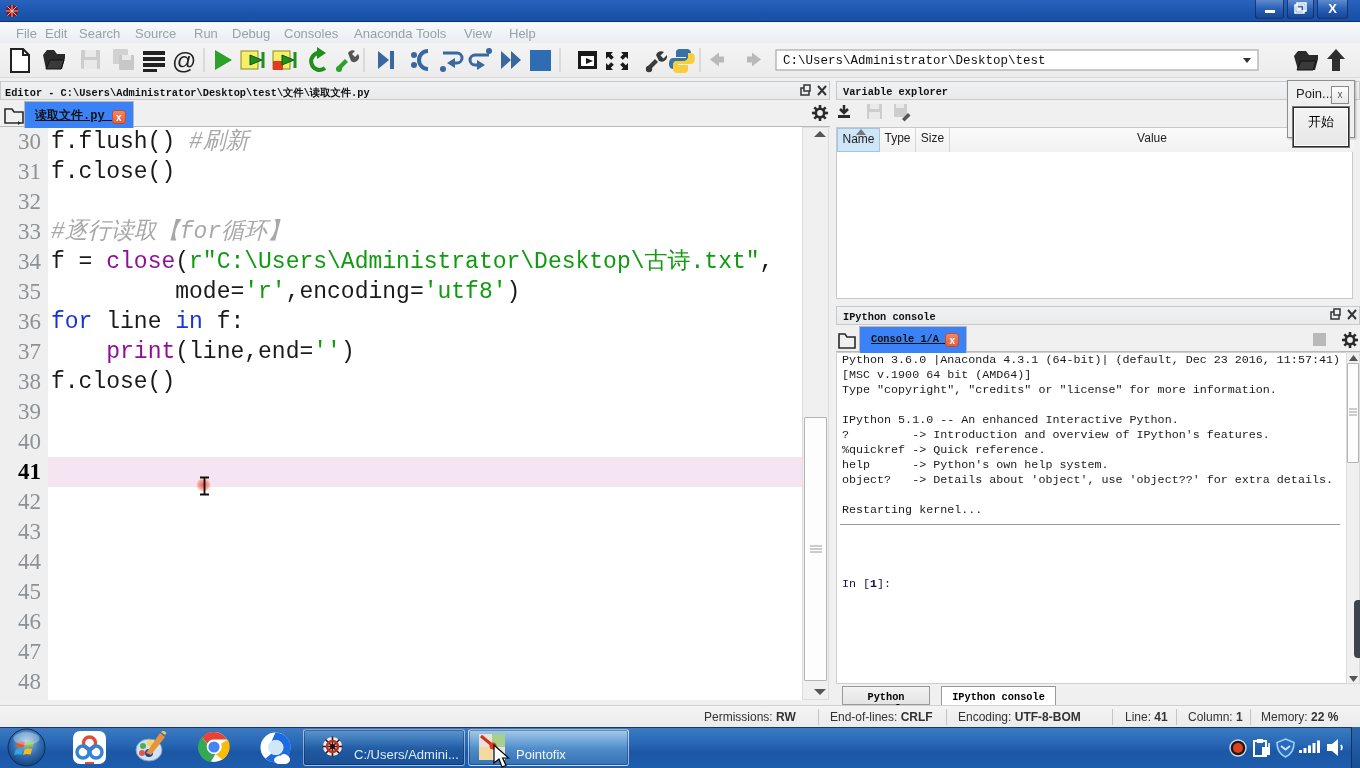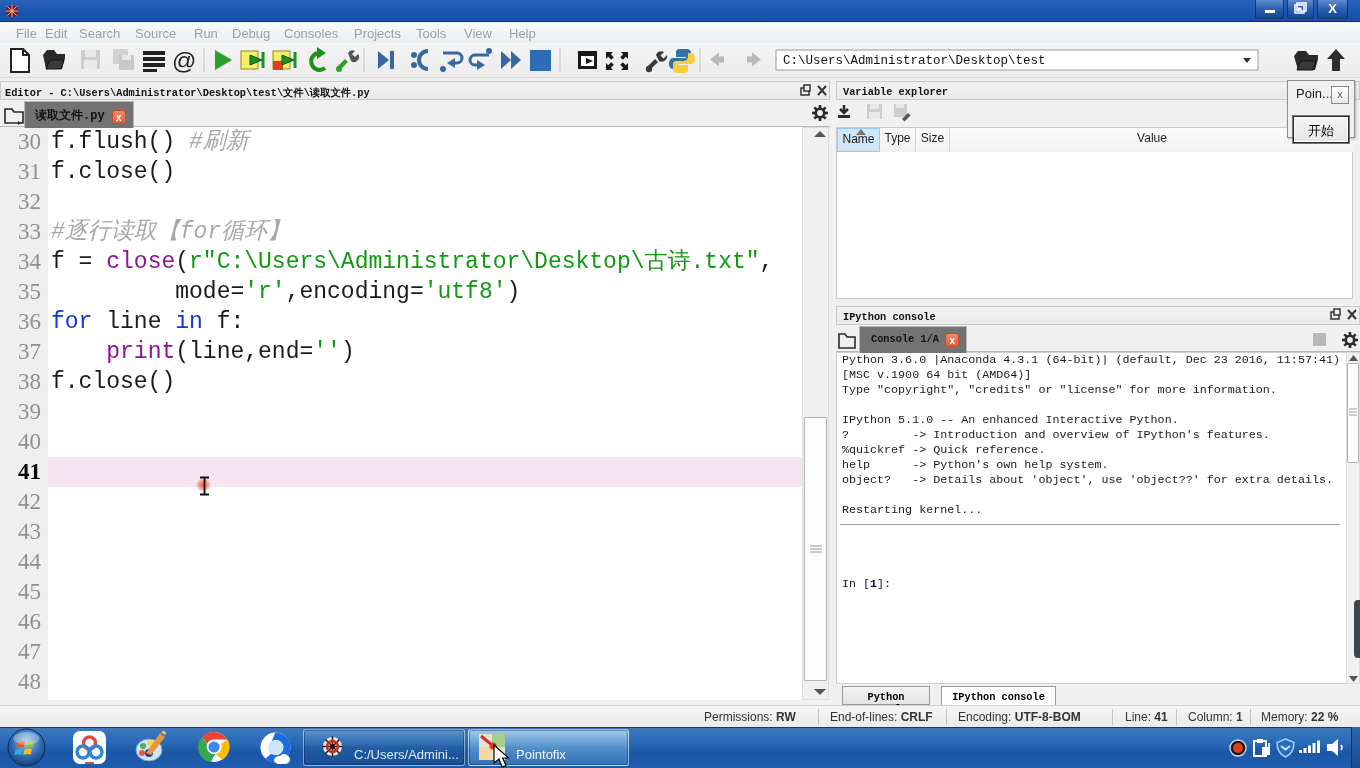--- a/index.html
+++ b/index.html
@@ -15,21 +15,21 @@
   background:linear-gradient(rgba(255,255,255,0.25),rgba(255,255,255,0.06) 45%,rgba(0,0,30,0.12));
   border-radius:0 0 3px 3px; color:#fff; text-align:center; }
 
 #menubar { left:0; top:23px; width:1360px; height:20px; background:linear-gradient(#f8fafc,#e9edf2); }
 #menubar span { position:absolute; color:#9aa0a8; font-size:13px; top:3px; }
 
 #toolbar { left:0; top:43px; width:1360px; height:35px; background:linear-gradient(#f4f4f4,#ececec); border-bottom:1px solid #d9d9d9; }
 
 .panehdr { background:linear-gradient(#f0f1f2,#e9eaec); border:1px solid #c9c9c9; font-family:"Liberation Mono",monospace; font-size:10.3px; font-weight:bold; color:#111; }
 .tabrow { background:#f0f0f0; }
-.tab { background:#737373; border:1px solid #b8b8b8; border-bottom:none; font-family:"Liberation Mono",monospace; font-size:12px; font-weight:bold; color:#111; }
+.tab { background:#3b82f6; border:1px solid #b8b8b8; border-bottom:none; font-family:"Liberation Mono",monospace; font-size:12px; font-weight:bold; color:#111;text-decoration:underline; }
 .closex { display:inline-block; width:14px; height:14px; background:linear-gradient(#f0886a,#e35f3f); border:1px solid #c04c2e; border-radius:3px; color:#fff; font-size:10px; line-height:13px; text-align:center; font-family:"Liberation Sans",sans-serif; font-weight:bold; vertical-align:-2px; }
 
 #edhdr { left:0; top:81px; width:830px; height:19px; padding:4px 0 0 4px; }
 #edtabrow { left:0; top:100px; width:830px; height:27px; border-bottom:1px solid #b8b8b8; }
 #edtab { left:24px; top:101px; width:110px; height:27px; padding:5px 0 0 10px; font-size:12px; z-index:2; }
 #edcode { left:0; top:127px; width:802px; height:573px; background:#ffffff; overflow:hidden;
   font-family:"Liberation Mono",monospace; font-size:23px; line-height:30px; white-space:pre; }
 #gutter { left:0; top:127px; width:48px; height:573px; background:#efefef; color:#8c9196;
   font-family:Liberation Serif, serif; font-size:23px; line-height:30px; text-align:right; padding-right:7px; }
 #hline { left:48px; top:457px; width:754px; height:30px; background:#f5e4f1; }
@@ -55,21 +55,21 @@
 #statusbar { left:0; top:705px; width:1360px; height:22px; background:linear-gradient(#f4f4f4,#ebebeb); border-top:1px solid #d0d0d0; font-size:12px; color:#333; }
 #statusbar b { font-weight:bold; }
 
 #taskbar { left:0; top:727px; width:1360px; height:41px;
   background:linear-gradient(#56a 0,#3a7ac2 2%,#2767b4 40%,#1b57a5 60%,#1e5dad 100%);
   border-top:1px solid #0f3a70; }
 .tbtn { position:absolute; top:729px; height:37px; border-radius:3px; border:1px solid rgba(255,255,255,0.45);
   box-shadow:inset 0 0 0 1px rgba(0,20,60,0.35); color:#eaf4ff; font-size:13px; }
 
 #poin { left:1287px; top:80px; width:68px; height:58px; background:#f0f0f0; border:1px solid #8f8f8f; box-shadow:1px 1px 2px rgba(0,0,0,0.25); }
-#poinbtn { position:absolute; left:5px; top:35px; width:56px; height:27px; background:linear-gradient(#f4f4f4,#e6e6e6); border:1px solid #2b2b2b; box-shadow:inset 0 0 0 1px #fff, 0 0 0 1px #777; font-size:13px; text-align:center; padding-top:5px; }
+#poinbtn { position:absolute; left:5px; top:26px; width:56px; height:40px; background:linear-gradient(#f4f4f4,#e6e6e6); border:1px solid #2b2b2b; box-shadow:inset 0 0 0 1px #fff, 0 0 0 1px #777; font-size:13px; text-align:center; padding-top:5px; }
 </style>
 </head>
 <body>
 <div id="screen">
 
   <div id="titlebar" class="abs"></div>
   <svg class="abs" style="left:5px;top:4px" width="14" height="14">
       <circle cx="7" cy="7" r="6" fill="#8a1010"></circle>
       <path d="M1 7h12M7 1v12M2.5 2.5l9 9M11.5 2.5l-9 9" stroke="#e0c0c0" stroke-width="1" fill="none"></path>
     </svg>
@@ -84,21 +84,21 @@
   <div class="abs winbtn" style="left:1317px;width:31px;font-size:13px;font-weight:bold;line-height:17px;">X</div>
 
   <div id="menubar" class="abs">
     <span style="left:16px">File</span>
       <span style="left:45px">Edit</span>
       <span style="left:79px">Search</span>
       <span style="left:135px">Source</span>
       <span style="left:194px">Run</span>
       <span style="left:232px">Debug</span>
       <span style="left:284px">Consoles</span>
-      <span style="left:354px">Projects</span>
+      <span style="left:354px">Anaconda</span>
       <span style="left:416px">Tools</span>
       <span style="left:464px">View</span>
       <span style="left:509px">Help</span>
   </div>
 
   <div id="toolbar" class="abs"></div>
   <svg class="abs" style="left:0;top:43px" width="1360" height="35">
 
     <path d="M11 6h12l6 6v17H11z" fill="#fff" stroke="#222" stroke-width="2"></path>
     <path d="M23 6v6h6" fill="none" stroke="#222" stroke-width="2"></path>

